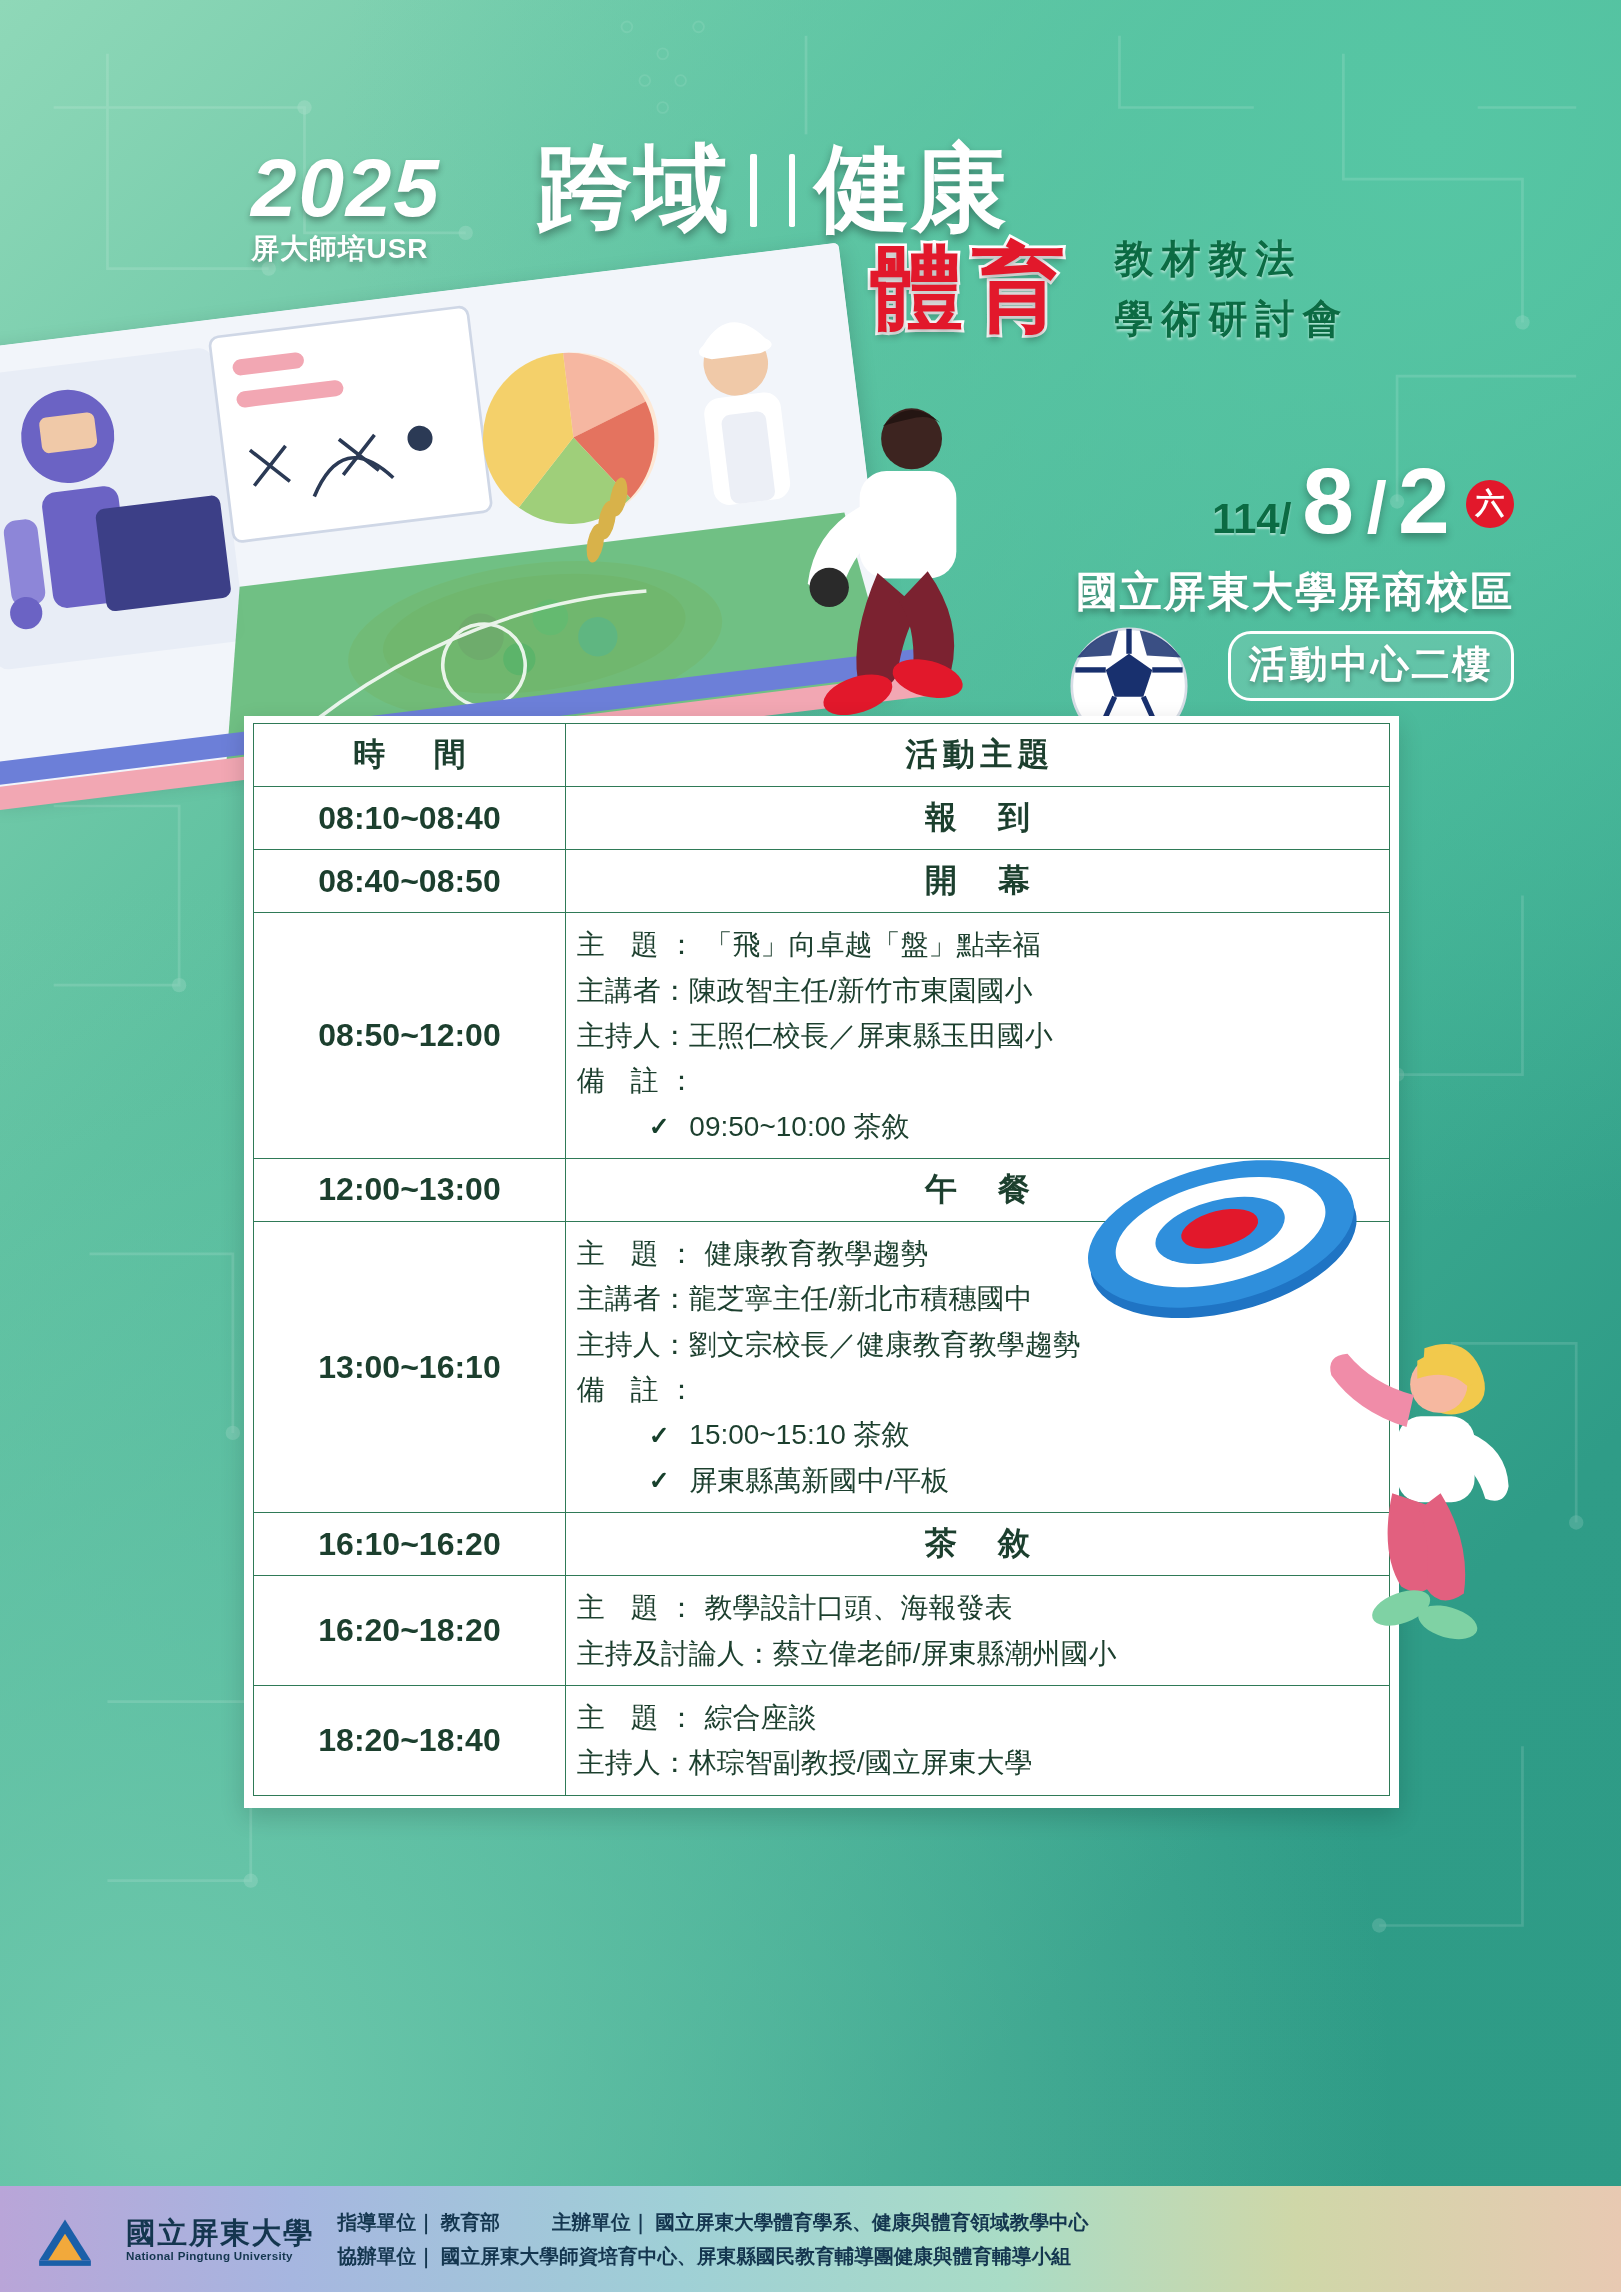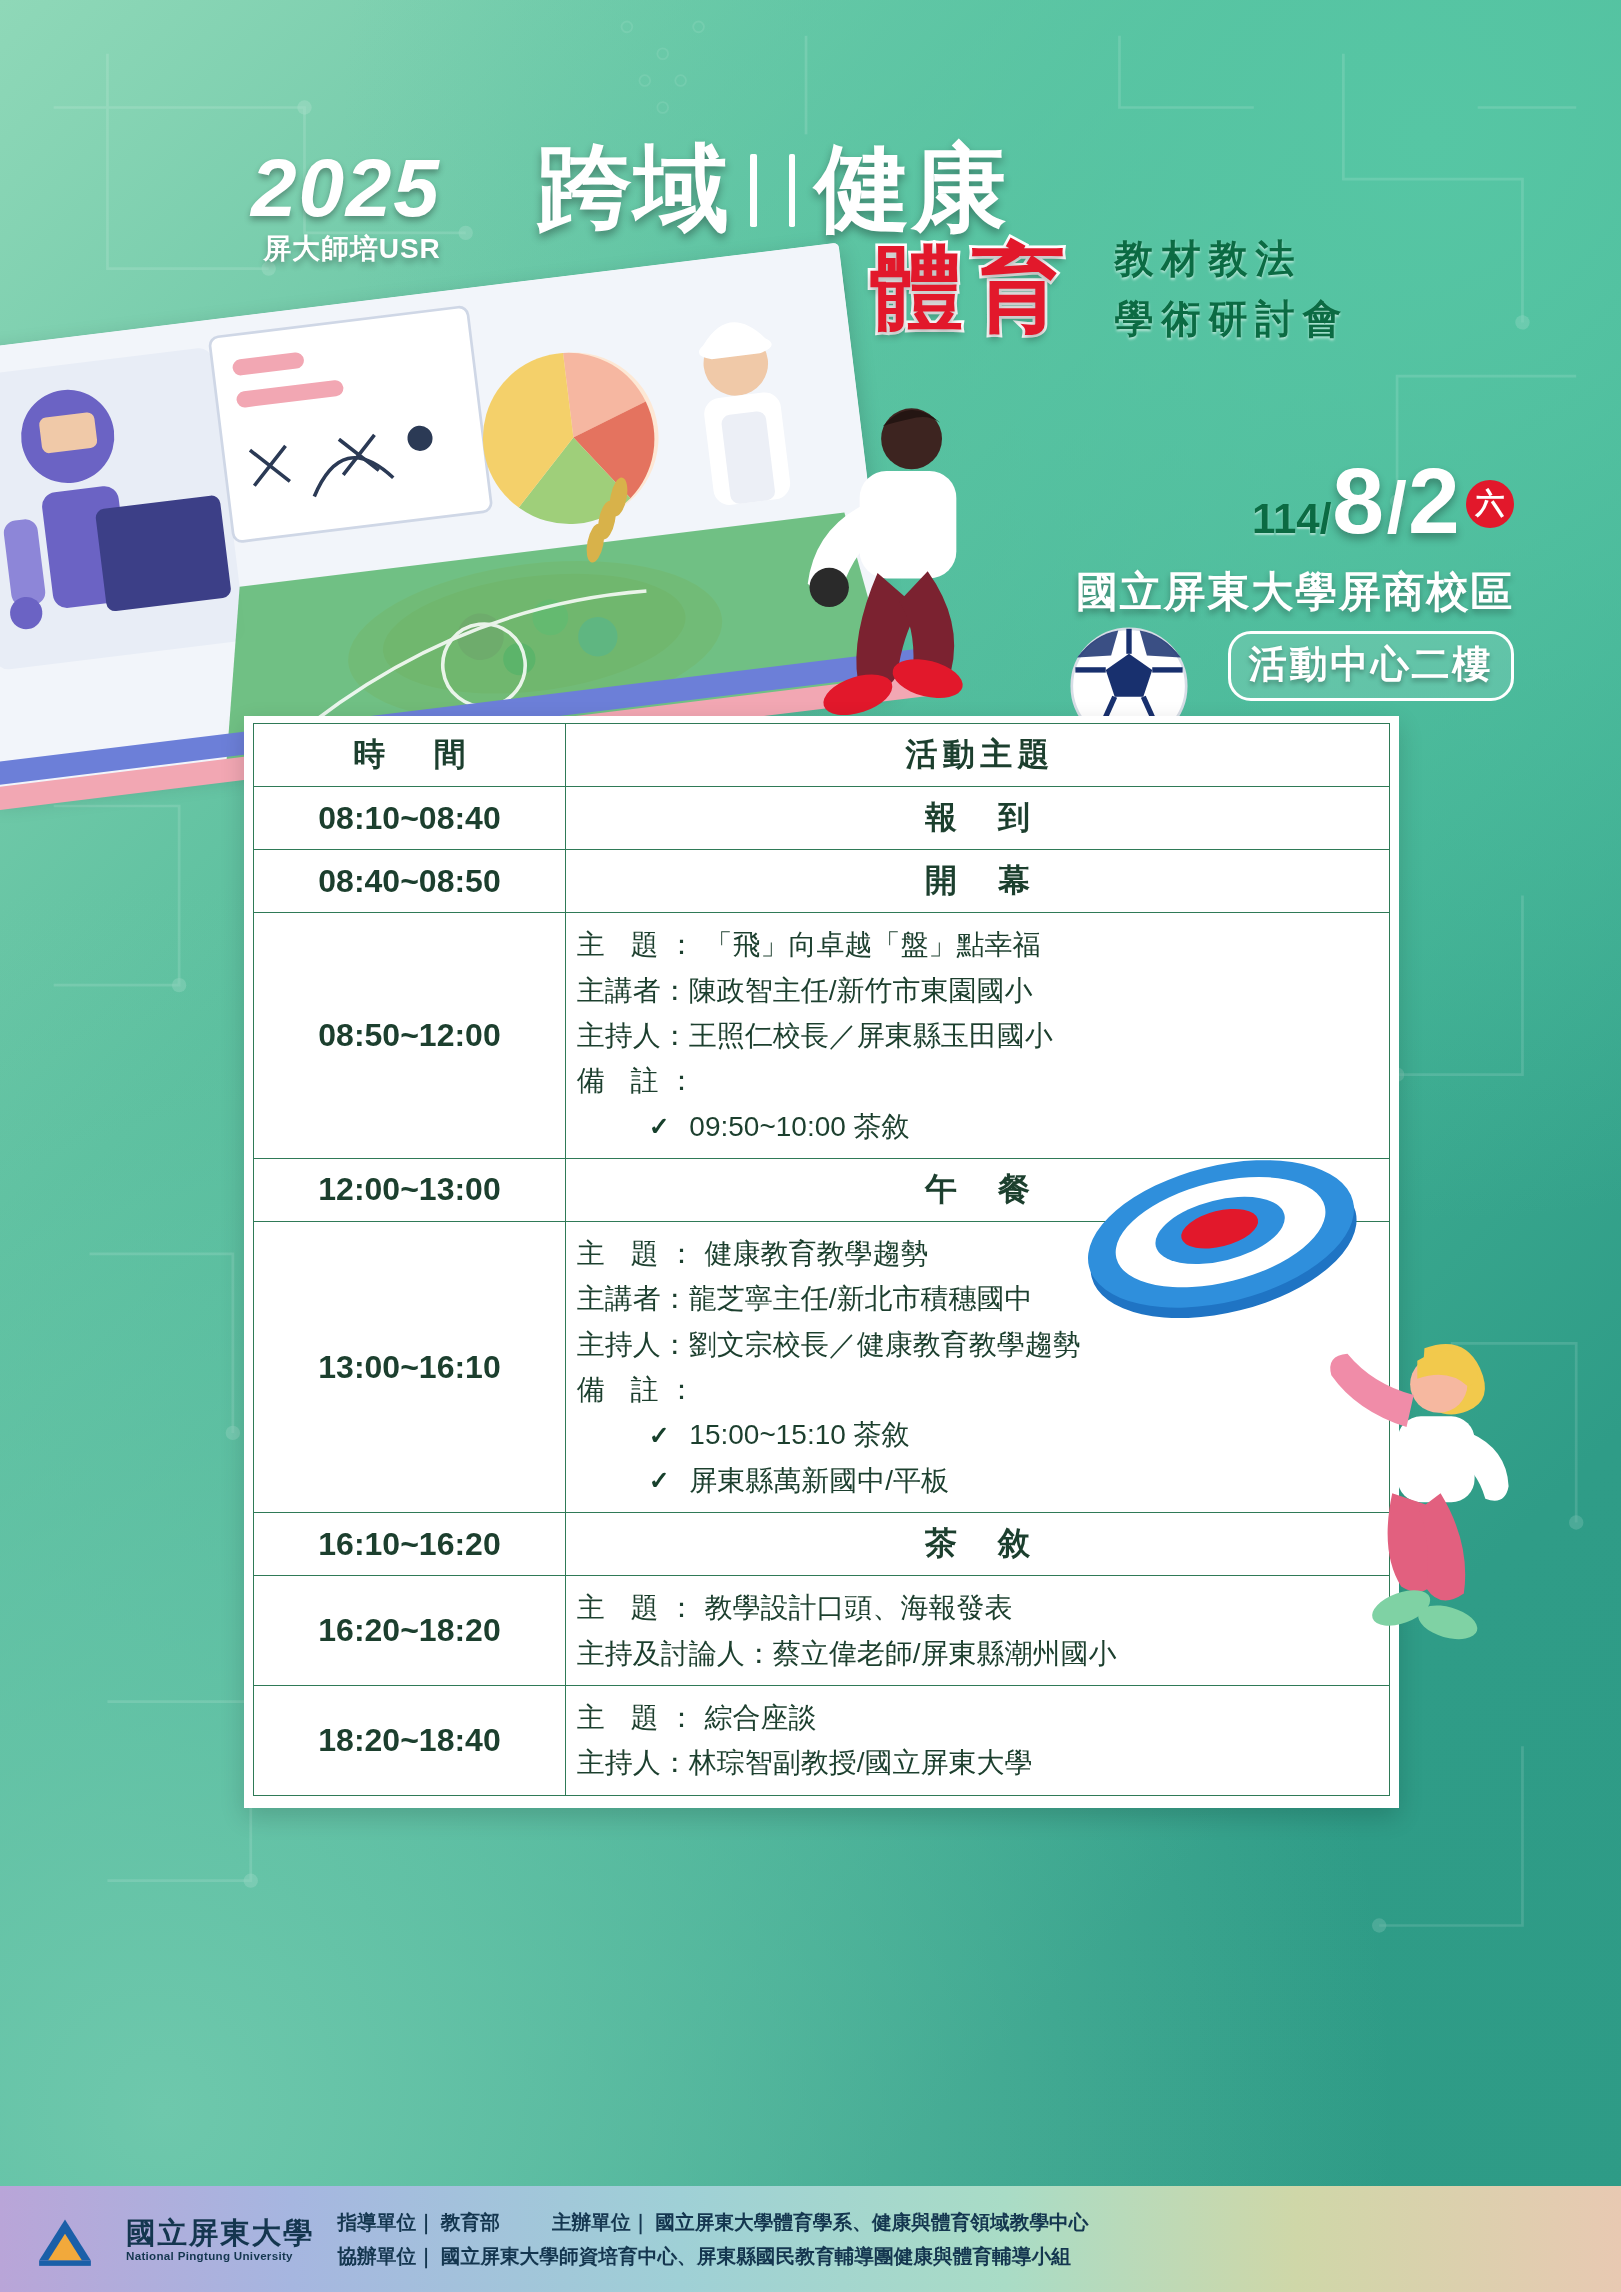--- a/index.html
+++ b/index.html
@@ -40,21 +40,21 @@
     top: 63px;
     left: 0;
     width: 100%;
     height: 340px;
   }
   .year-block {
     position: absolute;
     left: 251px;
     top: 86px;
     color: #ffffff;
-    text-align: right;
+    text-align: left;
     text-shadow: 0 3.6px 6.3px rgba(0,0,0,0.30);
   }
   .year-num {
     font-size: 82px;
     font-weight: 800;
     letter-spacing: 1.8px;
     line-height: 0.95;
     font-family: "Liberation Sans", sans-serif;
     font-style: italic;
   }
@@ -136,21 +136,21 @@
     position: absolute;
     right: 107px;
     top: 448px;
     text-align: right;
     white-space: nowrap;
   }
   .date-line {
     display: flex;
     align-items: baseline;
     justify-content: flex-end;
-    gap: 1px;
+    gap: 11px;
     color: #ffffff;
     text-shadow: 0 4.5px 8px rgba(0,0,0,0.30);
   }
   .date-pre {
     font-size: 42px;
     font-weight: 800;
     color: #0b6b43;
     text-shadow: 0 1.8px 1.8px rgba(255,255,255,0.5);
   }
   .date-big {

